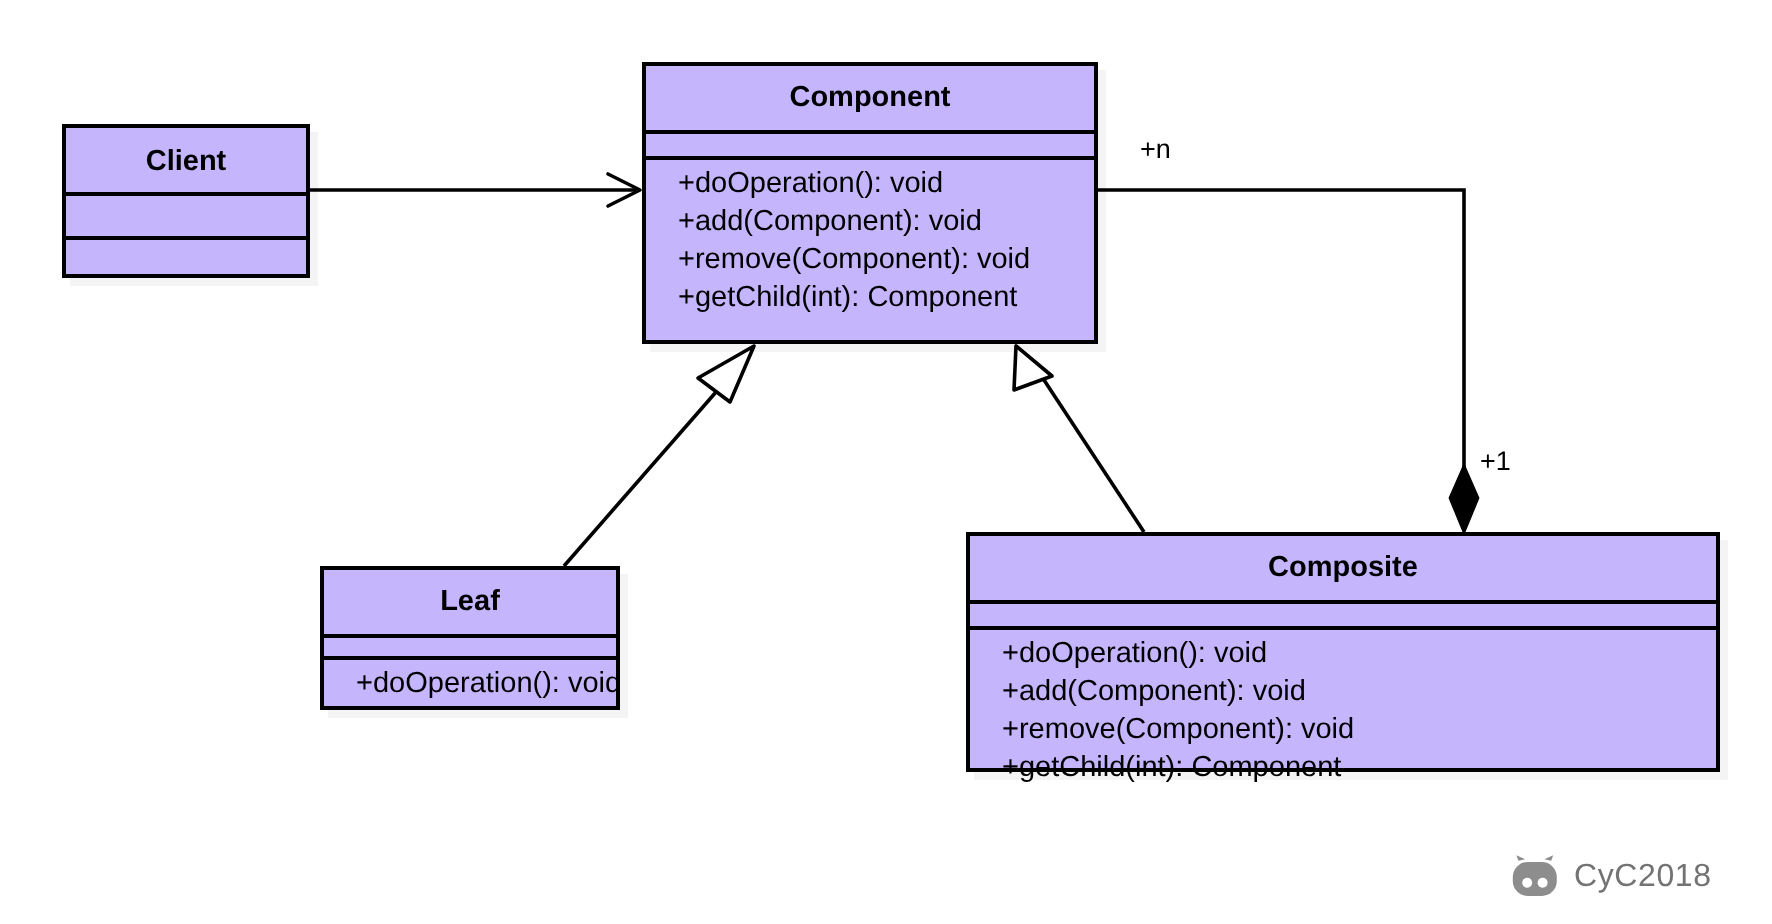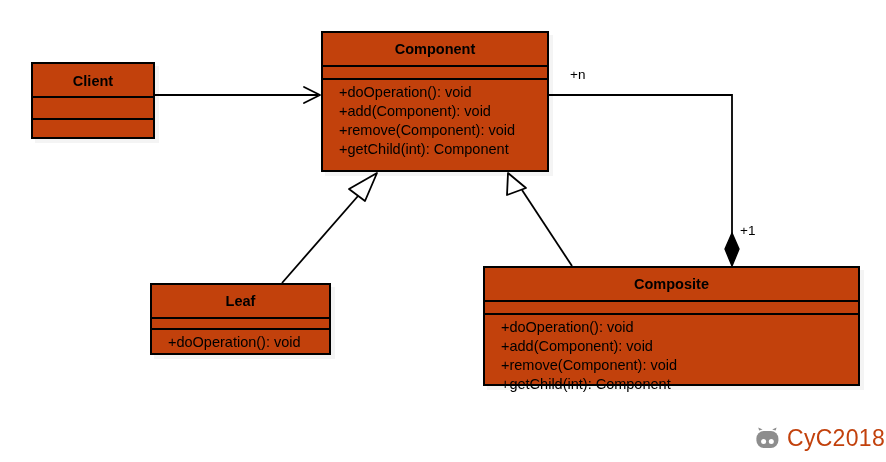--- a/index.html
+++ b/index.html
@@ -8,21 +8,21 @@
     background:#ffffff;
     font-family:"Liberation Sans","DejaVu Sans",sans-serif;
     overflow:hidden;
     position:relative;
   }
   #canvas{position:absolute;left:0;top:0;width:886px;height:462px;}
 
   
   .uml-class{
     position:absolute;
-    background:#c2410c;
+    background:#c4b5fd;
     border:2px solid #000000;
     box-sizing:border-box;
     box-shadow:4px 4px 0 0 rgba(0,0,0,0.045);
     z-index:5;
   }
   .uml-title{
     text-align:center;
     font-weight:bold;
     font-size:14.5px;
     color:#000;
@@ -49,21 +49,21 @@
     white-space:nowrap;
   }
 
   
   #class-client   {left:31px; top:62px;  width:124px; height:77px;}
   #class-client .uml-title{padding:10px 4px 7px 4px;}
   #class-client .uml-attrs{height:22px;border-bottom:2px solid #000;}
   #class-client .uml-methods{height:24px;padding:0;}
 
   #class-component{left:321px;top:31px;  width:228px; height:141px;}
-  #class-leaf     {left:150px;top:283px; width:181px; height:72px;}
+  #class-leaf     {left:160px;top:283px; width:150px; height:72px;}
   #class-leaf .uml-attrs{height:11px;}
   #class-composite{left:483px;top:266px; width:377px; height:120px;}
 
   
   .edge-label{
     position:absolute;
     font-size:13.5px;
     color:#000;
     line-height:1;
     white-space:nowrap;
@@ -73,22 +73,22 @@
   #label-1{left:740px;top:224px;}
 
   
   #watermark{
     position:absolute;
     left:755px;top:427px;
     display:flex;align-items:center;gap:6px;
     z-index:9;
   }
   #watermark .wm-text{
-    font-size:23px;
-    color:#c2410c;
+    font-size:16px;
+    color:#737373;
     letter-spacing:0.3px;
     line-height:1;
   }
 </style>
 </head>
 <body>
 
 <svg id="canvas" viewBox="0 0 886 462" xmlns="http://www.w3.org/2000/svg">
 
   <g>

